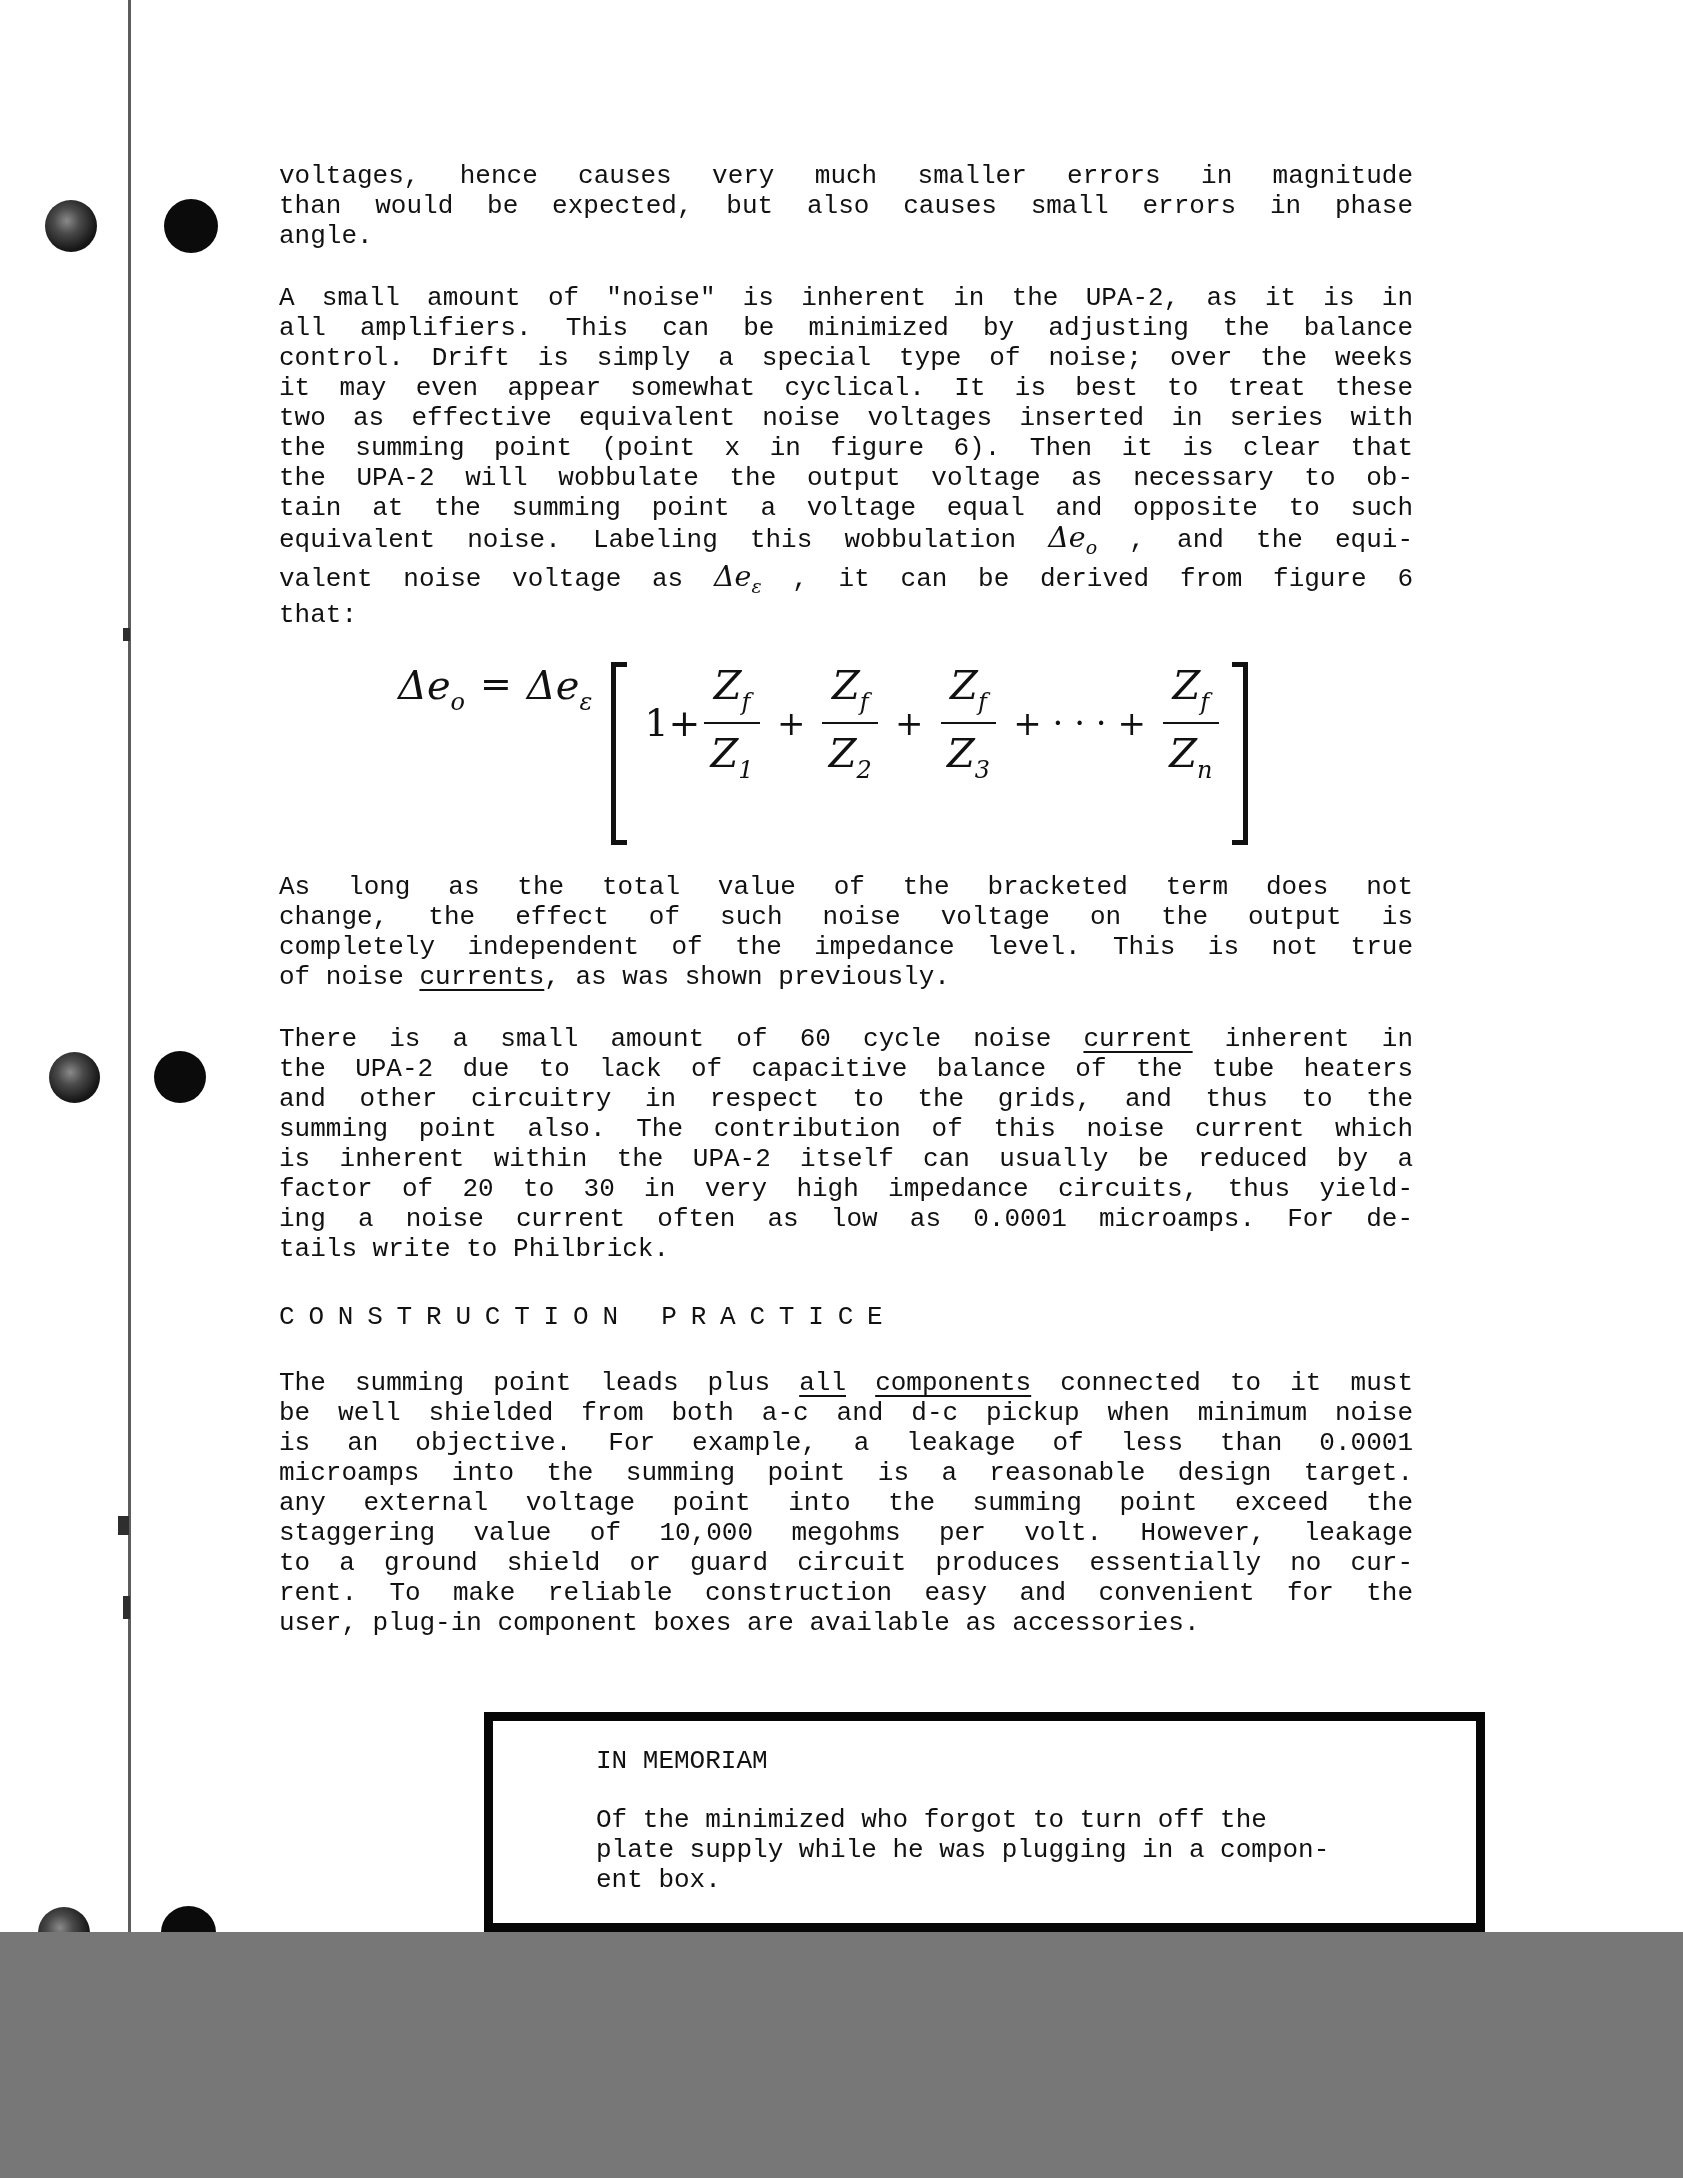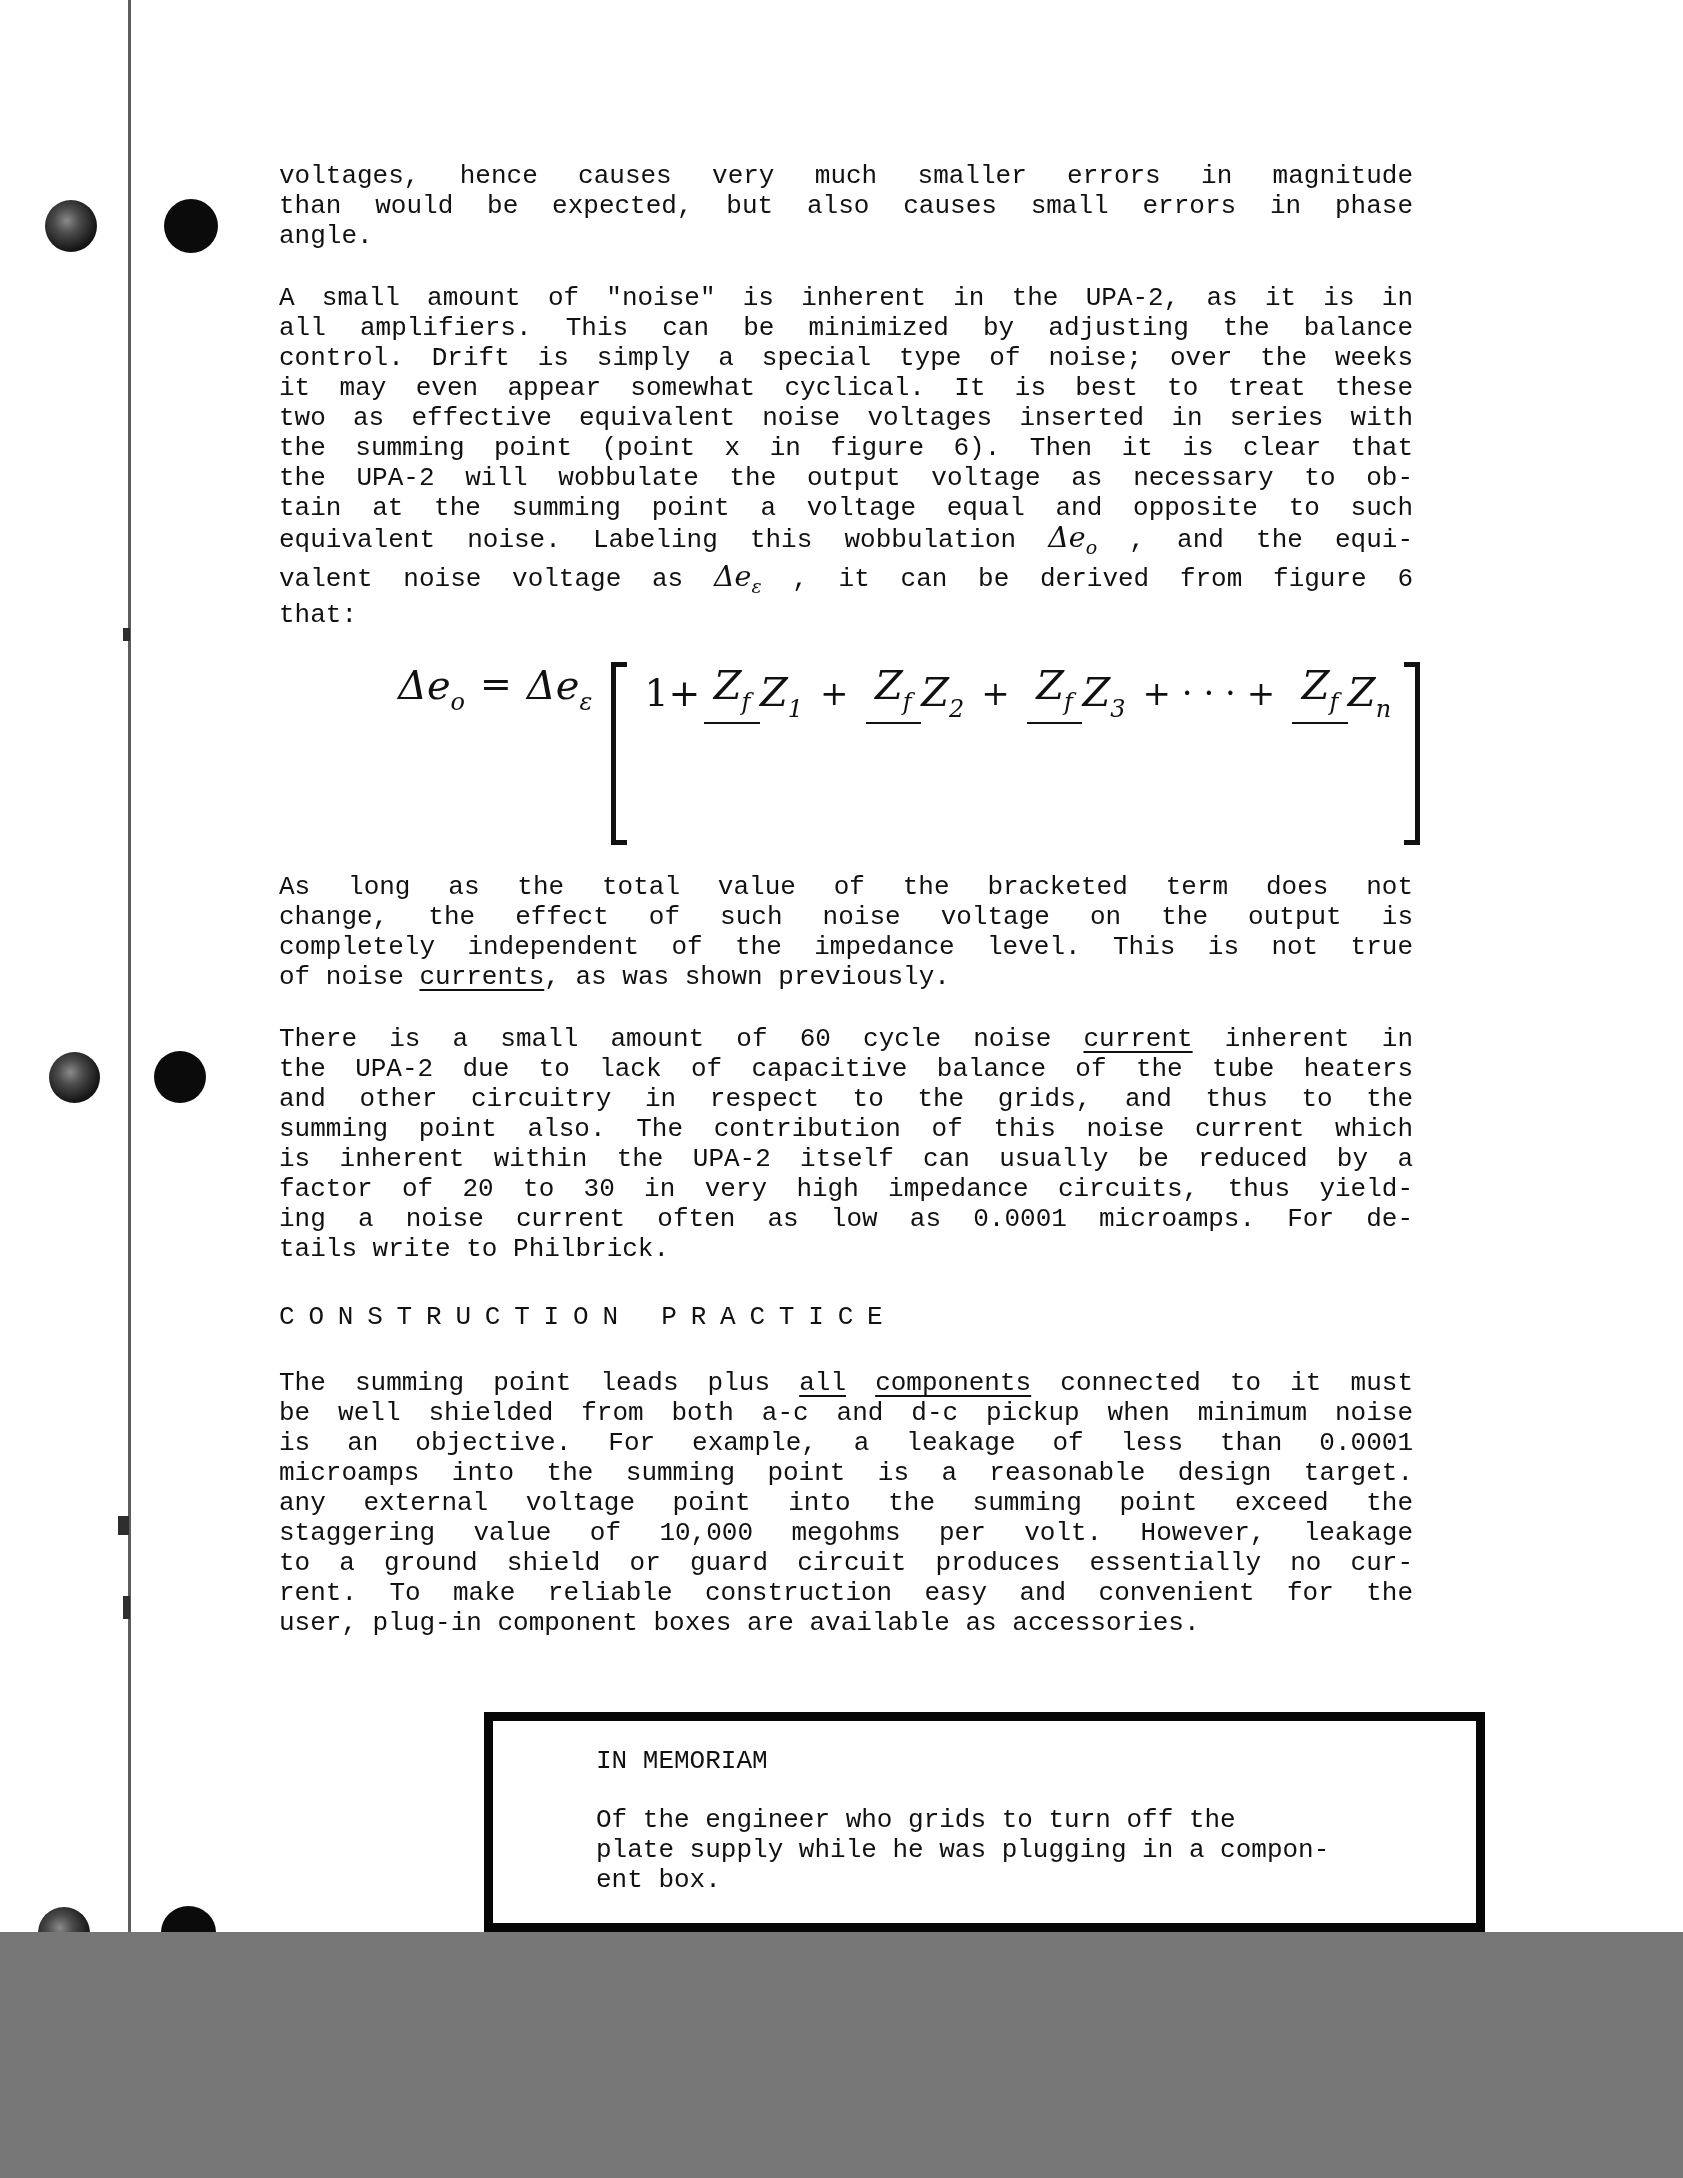--- a/index.html
+++ b/index.html
@@ -58,21 +58,21 @@
   }
   .f-base{ font-size:40px; font-style:italic; }
   .f-sub{ font-size:24px; font-style:italic; vertical-align:-11.4px; }
   .f-eq{ font-size:38px; margin:0 15px; }
   .brk{ width:16px; height:183px; border:5.7px solid var(--ink); flex:none; }
   .brk-l{ border-right:none; margin:0 13.3px 0 19px; }
   .brk-r{ border-left:none; margin-left:13.3px; }
   .f-body{ display:inline-flex; align-items:center; }
   .f-lead{ font-size:38px; margin:0 3.8px; }
   .f-plus{ font-size:34px; margin:0 17px; white-space:nowrap; }
-  .frac{ display:inline-flex; flex-direction:row; align-items:center; }
+  .frac{ display:inline-flex; flex-direction:column; align-items:center; }
   .frac .num{ border-bottom:2.9px solid var(--ink); padding:0 9.5px 4.8px 9.5px; }
   .frac .den{ padding-top:6px; }
 
   
   .membox{
     border:9.5px solid #060606;
     margin:74px 0 0 205px;
     width:1001px;
     padding:25px 38px 28.5px 103px;
   }
@@ -168,21 +168,21 @@
         <div class="line"><span class="run">is an objective.  For example, a leakage of less than 0.0001</span></div>
         <div class="line"><span class="run">microamps into the summing point is a reasonable design target.</span></div>
         <div class="line"><span class="run">any external voltage point into the summing point exceed the</span></div>
         <div class="line"><span class="run">staggering value of 10,000 megohms per volt.  However, leakage</span></div>
         <div class="line"><span class="run">to a ground shield or guard circuit produces essentially no cur-</span></div>
         <div class="line"><span class="run">rent.  To make reliable construction easy and convenient for the</span></div>
         <div class="line nojust"><span class="run">user, plug-in component boxes are available as accessories.</span></div>
       </div>
       <div class="membox">
         <div class="membox-title">IN MEMORIAM</div>
-        <div class="membox-line">Of the engineer who grids to turn off the</div>
+        <div class="membox-line">Of the minimized who forgot to turn off the</div>
         <div class="membox-line">plate supply while he was plugging in a compon-</div>
         <div class="membox-line">ent box.</div>
       </div>
     </div>
 
   <div class="page-number">13.</div>
 </div>
 
 
 </body></html>

